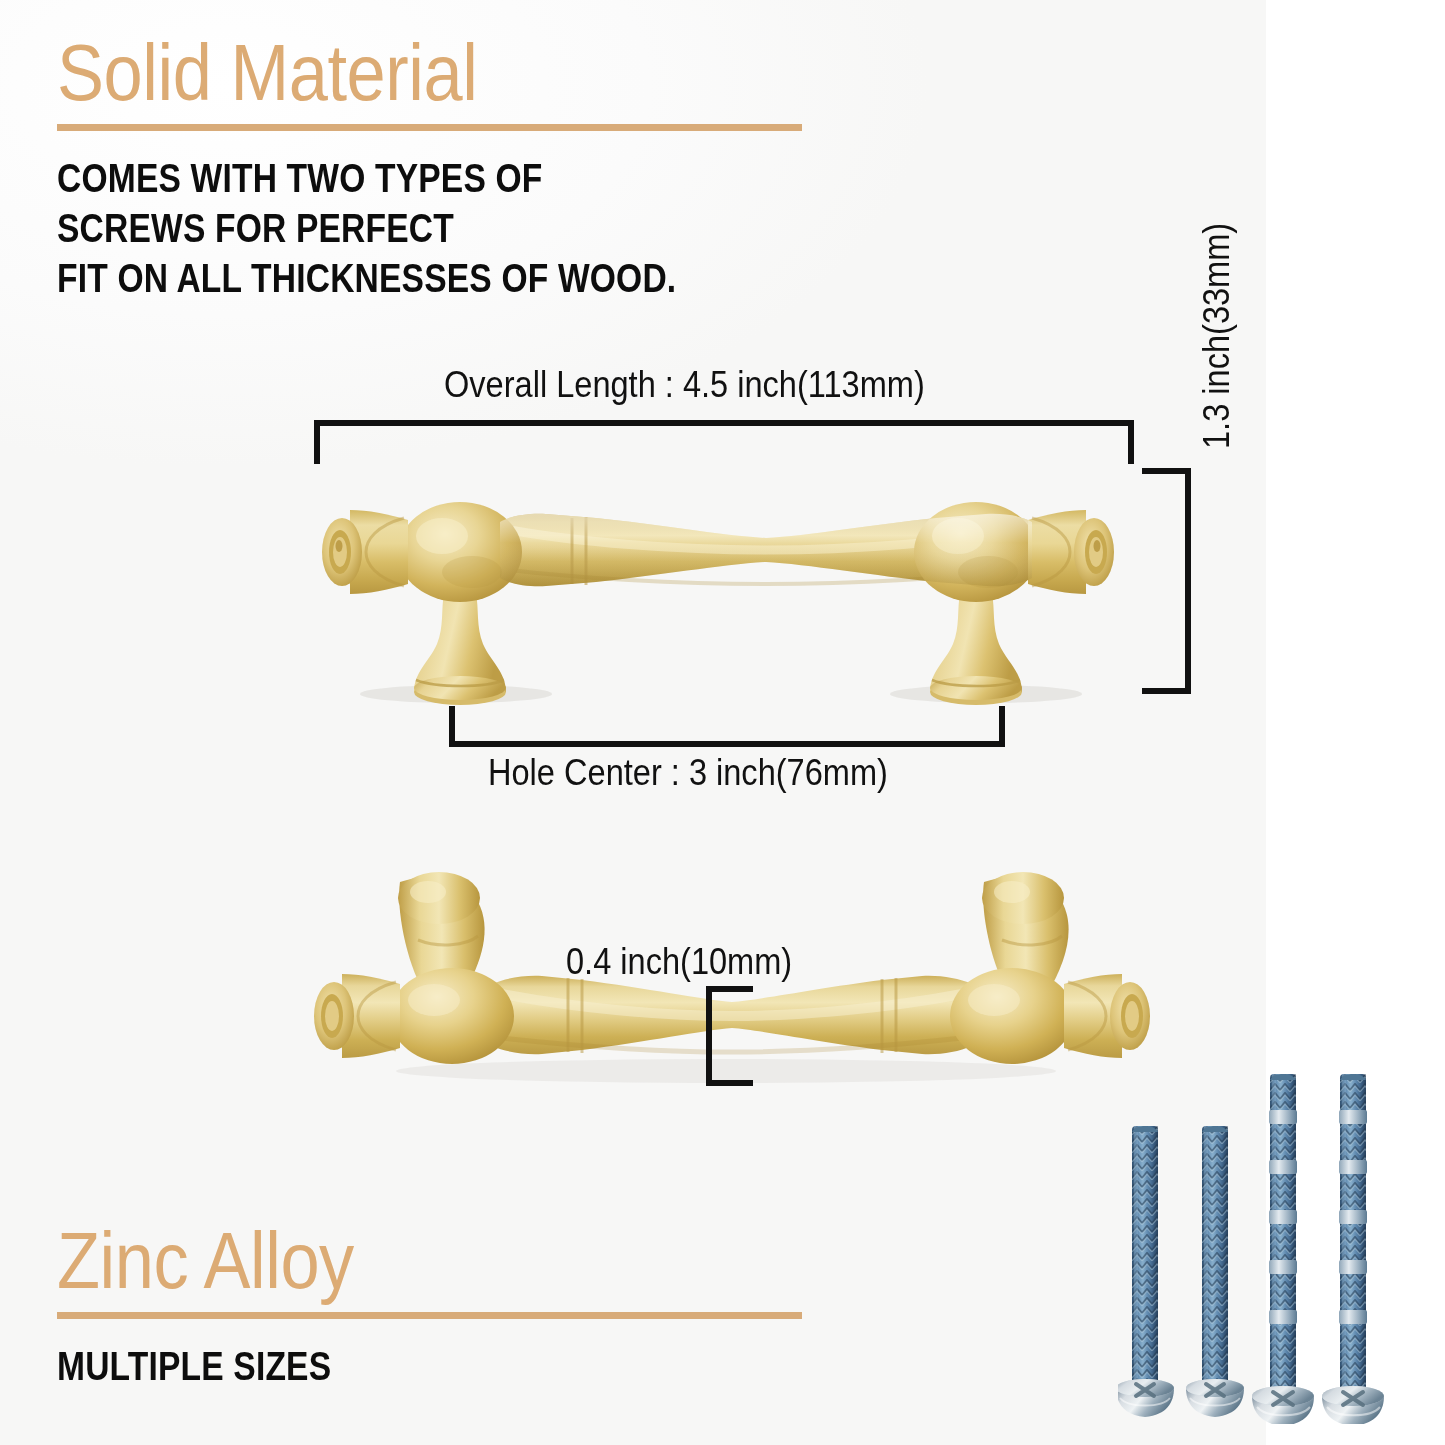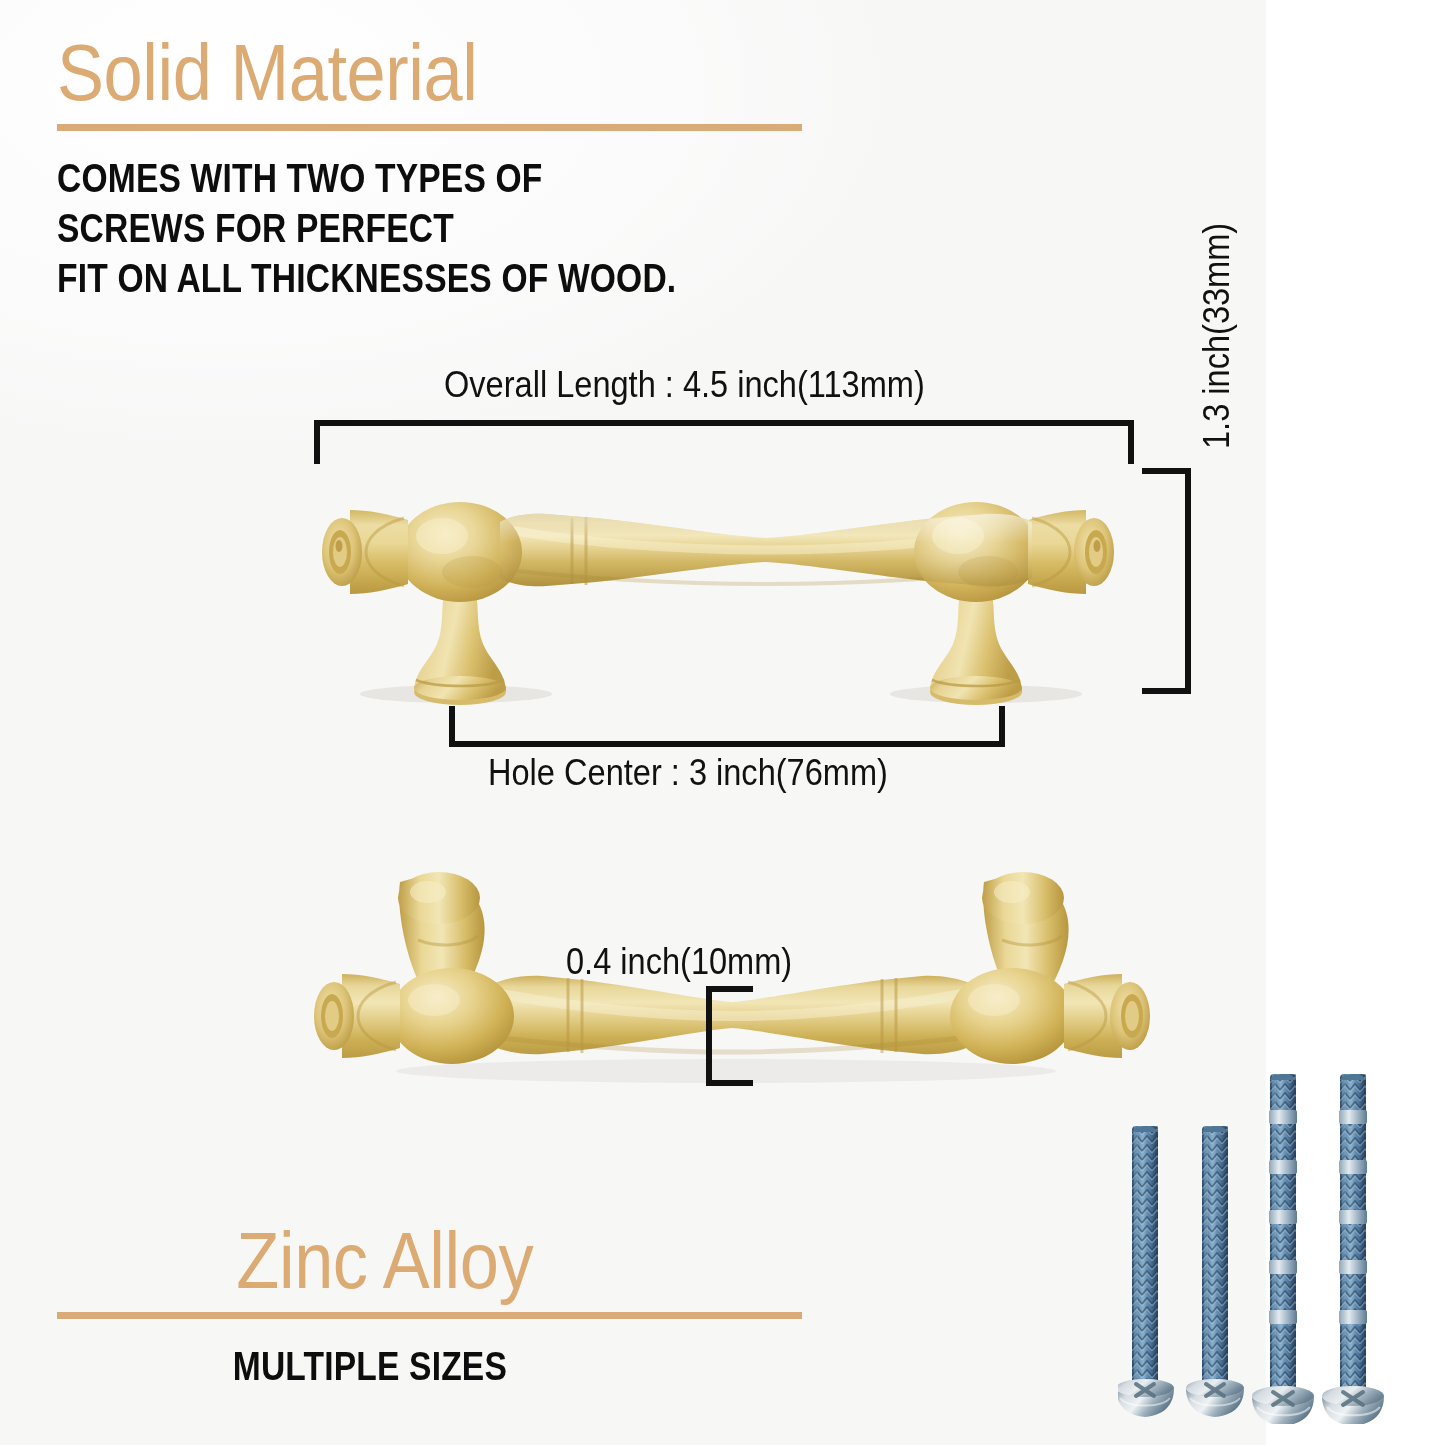--- a/index.html
+++ b/index.html
@@ -388,19 +388,19 @@
         </g>
       <g>
           <use href="#longScrew" x="152" y="0"></use>
         </g>
       <g>
           <use href="#longScrew" x="222" y="0"></use>
         </g>
     </svg>
   </div>
 
-  <div class="section-head" style="top:1222px; width:745px;text-align:center;">
+  <div class="section-head" style="top:1222px; width:745px;">
     <div class="head-title">Zinc Alloy</div>
     <div class="head-rule"></div>
     <div class="head-sub">MULTIPLE SIZES</div>
   </div>
 
 </div>
 
 </body></html>

